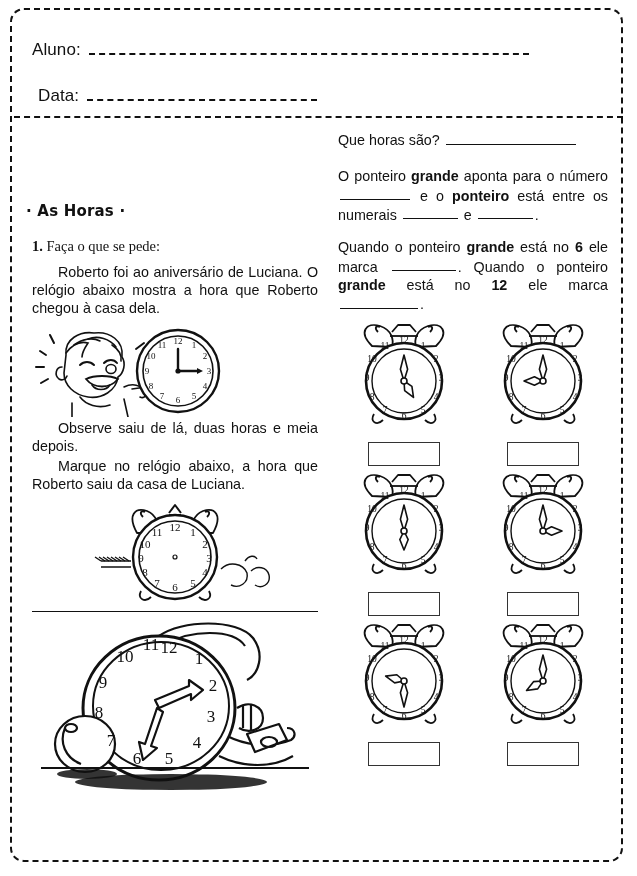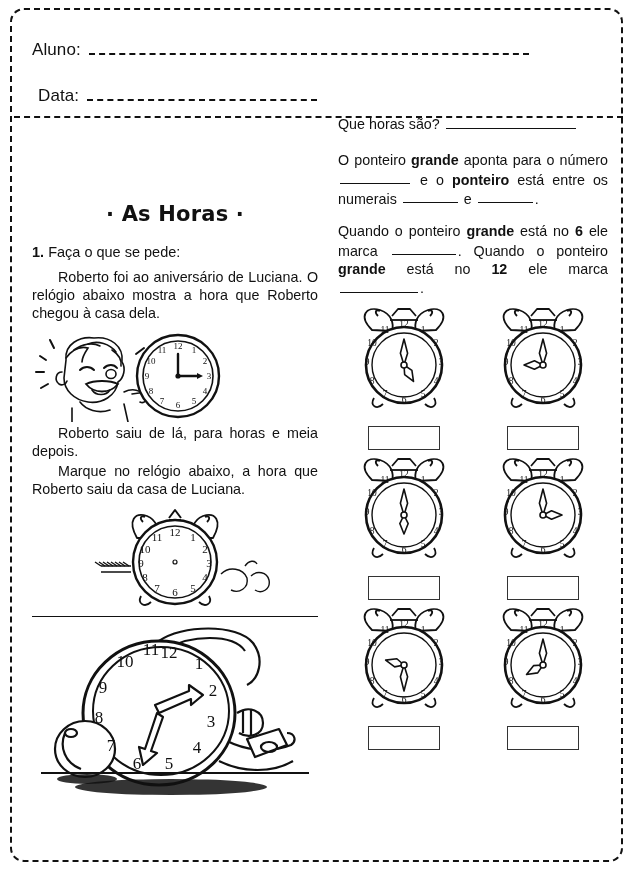--- a/index.html
+++ b/index.html
@@ -67,36 +67,36 @@
   
   .col-left {
     position: absolute;
     left: 14px;
     top: 118px;
     width: 298px;
   }
   .col-right {
     position: absolute;
     left: 322px;
-    top: 102px;
+    top: 118px;
     width: 278px;
   }
 
   .worksheet-title {
-    text-align: center;
     font-family: "DejaVu Sans", sans-serif;
     font-weight: bold;
-    font-size: 21px;
+    font-size: 15px;
     letter-spacing: 0.2px;
     margin: 74px 0 0 0;
   }
 
   .q-head {
     font-size: 14.5px;
     margin: 18px 0 0 6px;
+    font-family: Liberation Serif, serif;
   }
   .q-head .num { font-weight: bold; }
 
   .para {
     font-size: 14.3px;
     line-height: 1.26;
     text-align: justify;
     text-indent: 26px;
     margin: 8px 6px 0 6px;
   }
@@ -253,21 +253,21 @@
             <text x="17" y="32">10</text>
             <text x="28" y="21">11</text>
         </g>
         <line x1="44" y1="44" x2="44" y2="22" stroke="#111" stroke-width="2.4" stroke-linecap="round"></line>
         <line x1="44" y1="44" x2="63" y2="44" stroke="#111" stroke-width="2.4" stroke-linecap="round"></line>
         <polygon points="63,41 69,44 63,47" fill="#111"></polygon>
         <circle cx="44" cy="44" r="2.6" fill="#111"></circle>
       </svg>
     </div>
 
-    <div class="para tight">Roberto saiu de lá, para horas e meia depois.</div>
+    <div class="para tight">Observe saiu de lá, duas horas e meia depois.</div>
     <div class="para tight">Marque no relógio abaixo, a hora que Roberto saiu da casa de Luciana.</div>
 
     <svg class="illus-alarm-big" width="220" height="106" viewBox="0 0 220 106">
       <g fill="none" stroke="#111" stroke-width="1.8" stroke-linejoin="round">
 
         <path d="M72 34 C62 16, 70 8, 82 12 C92 16, 94 26, 92 34 Z" fill="#fff"></path>
         <path d="M148 34 C158 16, 150 8, 138 12 C128 16, 126 26, 128 34 Z" fill="#fff"></path>
         <path d="M78 18 C74 14, 76 11, 80 13"></path>
         <path d="M142 18 C146 14, 144 11, 140 13"></path>
 

